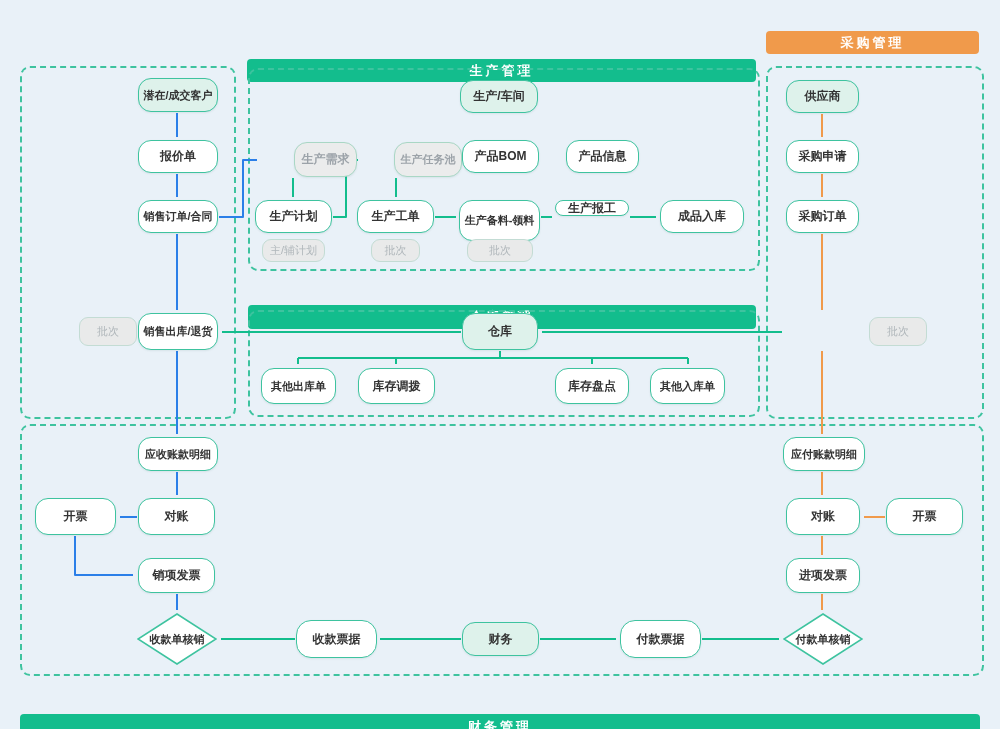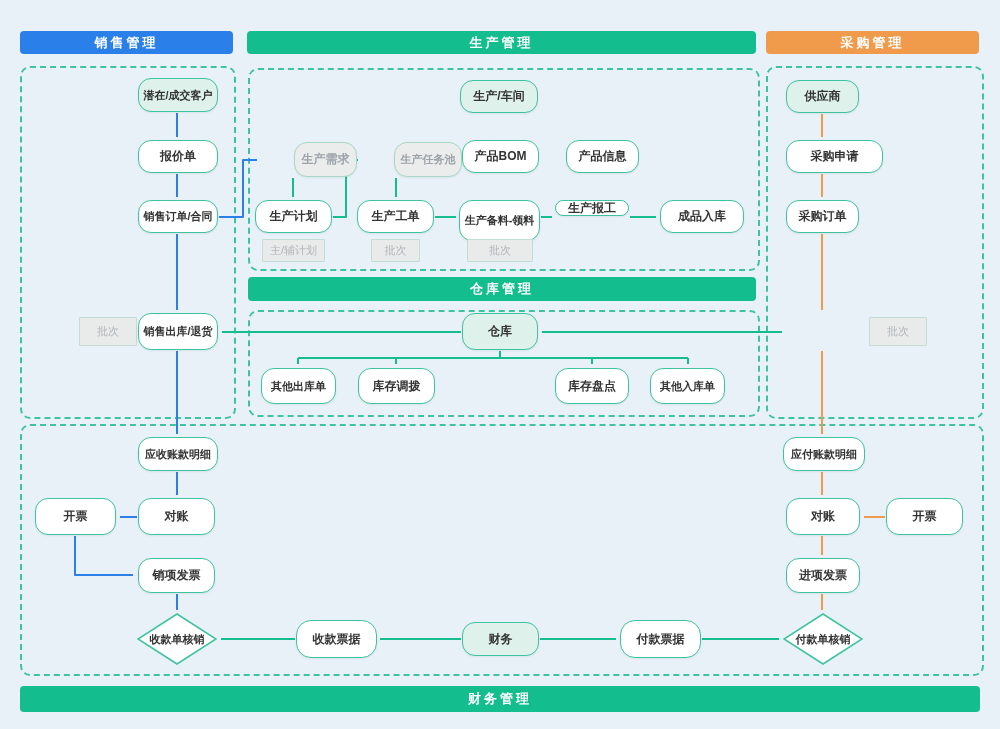--- a/index.html
+++ b/index.html
@@ -6,48 +6,47 @@
     --bg:#E9F1F8; --blue:#2B7FE8; --green:#13BD8D; --orange:#F09A4B;
     --node-border:#3EC39F; --tint-fill:#DEF2EB; --gray-fill:#EBECEC;
     --gray-border:#A9D7C5; --gray-text:#9CA3A9; --badge-fill:#E9EAEA;
     --badge-border:#C3DCD4; --badge-text:#AFB6BA; --text:#333333;
   }
   html,body{margin:0;padding:0;background:var(--bg);}
   .canvas{position:relative;width:1000px;height:729px;background:var(--bg);
     font-family:"Liberation Sans",sans-serif;overflow:hidden;}
   .bar{position:absolute;border-radius:4px;color:#fff;font-size:13px;font-weight:700;
     letter-spacing:3px;display:flex;align-items:center;justify-content:center;}
-  .bar.b-blue{background:var(--blue);} .bar.b-green{background:var(--green);} .bar.b-orange{background:var(--orange);}
+  .bar.b-blue{background:var(--blue);} .bar.b-green{background:var(--green);margin-top:28px;} .bar.b-orange{background:var(--orange);}
   .zone{position:absolute;border:2px dashed var(--node-border);border-radius:10px;}
   .node{position:absolute;display:flex;align-items:center;justify-content:center;
     font-size:12px;font-weight:700;color:var(--text);white-space:nowrap;border-radius:13px;
     box-shadow:0 1px 2px rgba(16,80,60,.08);box-sizing:border-box;}
   .node.white{background:#fff;border:1.5px solid var(--node-border);}
   .node.tint{background:var(--tint-fill);border:1.5px solid var(--node-border);}
   .node.gray{background:var(--gray-fill);border:1.5px solid var(--gray-border);color:var(--gray-text);margin-left:32px;}
   .node.pill{border-radius:15px;}
   .badge{position:absolute;display:flex;align-items:center;justify-content:center;
     font-size:11px;font-weight:400;color:var(--badge-text);background:var(--badge-fill);
-    border:1.5px solid var(--badge-border);border-radius:1px;white-space:nowrap;box-sizing:border-box;}
+    border:1.5px solid var(--badge-border);border-radius:9px;white-space:nowrap;box-sizing:border-box;}
   .diamond{position:absolute;}
   .diamond svg{position:absolute;left:0;top:0;width:100%;height:100%;}
   .diamond polygon{fill:#fff;stroke:var(--node-border);stroke-width:1.5;}
   .diamond .lbl{position:absolute;inset:0;display:flex;align-items:center;justify-content:center;
     font-size:11px;font-weight:700;color:var(--text);}
   #arrows{position:absolute;inset:0;pointer-events:none;}
   #arrows path{fill:none;stroke-width:2;stroke-linejoin:round;}
   .st-b{stroke:var(--blue);} .st-t{stroke:var(--green);} .st-o{stroke:var(--orange);}
   .mk-b{fill:var(--blue);} .mk-t{fill:var(--green);} .mk-o{fill:var(--orange);}
 </style>
 </head>
 <body>
 
 <div class="canvas">
 
-  <div class="bar b-blue" style="left:20px;top:31px;width:213px;height:23px">销售管理</div>
   <div class="bar b-green" style="left:247px;top:31px;width:509px;height:23px">生产管理</div>
   <div class="bar b-orange" style="left:766px;top:31px;width:213px;height:23px">采购管理</div>
   <div class="bar b-green" style="left:248px;top:277px;width:508px;height:24px">仓库管理</div>
   <div class="bar b-green" style="left:20px;top:686px;width:960px;height:26px">财务管理</div>
 
   <div class="zone" style="left:20px;top:66px;width:212px;height:349px"></div>
   <div class="zone" style="left:248px;top:68px;width:508px;height:199px"></div>
   <div class="zone" style="left:248px;top:310px;width:508px;height:103px"></div>
   <div class="zone" style="left:766px;top:66px;width:214px;height:349px"></div>
   <div class="zone" style="left:20px;top:424px;width:960px;height:248px"></div>
@@ -126,21 +125,21 @@
   <div class="node white" style="left:555px;top:200px;width:74px;height:16px">生产报工</div>
   <div class="node white" style="left:660px;top:200px;width:84px;height:33px">成品入库</div>
 
   <div class="node tint" style="left:462px;top:313px;width:76px;height:37px">仓库</div>
   <div class="node white" style="left:261px;top:368px;width:75px;height:36px;font-size:11px">其他出库单</div>
   <div class="node white" style="left:358px;top:368px;width:77px;height:36px">库存调拨</div>
   <div class="node white" style="left:555px;top:368px;width:74px;height:36px">库存盘点</div>
   <div class="node white" style="left:650px;top:368px;width:75px;height:36px;font-size:11px">其他入库单</div>
 
   <div class="node tint" style="left:786px;top:80px;width:73px;height:33px">供应商</div>
-  <div class="node white" style="left:786px;top:140px;width:97px;height:33px">采购申请</div>
+  <div class="node white" style="left:786px;top:140px;width:73px;height:33px">采购申请</div>
   <div class="node white" style="left:786px;top:200px;width:73px;height:33px">采购订单</div>
   <div class="badge" style="left:869px;top:317px;width:58px;height:29px">批次</div>
 
   <div class="node white" style="left:138px;top:437px;width:80px;height:34px;font-size:11px">应收账款明细</div>
   <div class="node white" style="left:35px;top:498px;width:81px;height:37px">开票</div>
   <div class="node white" style="left:138px;top:498px;width:77px;height:37px">对账</div>
   <div class="node white" style="left:138px;top:558px;width:77px;height:35px">销项发票</div>
   <div class="diamond" style="left:137px;top:613px;width:80px;height:52px">
     <svg viewBox="0 0 80 52" preserveAspectRatio="none">
         <polygon points="40,1 79,26 40,51 1,26"></polygon>

